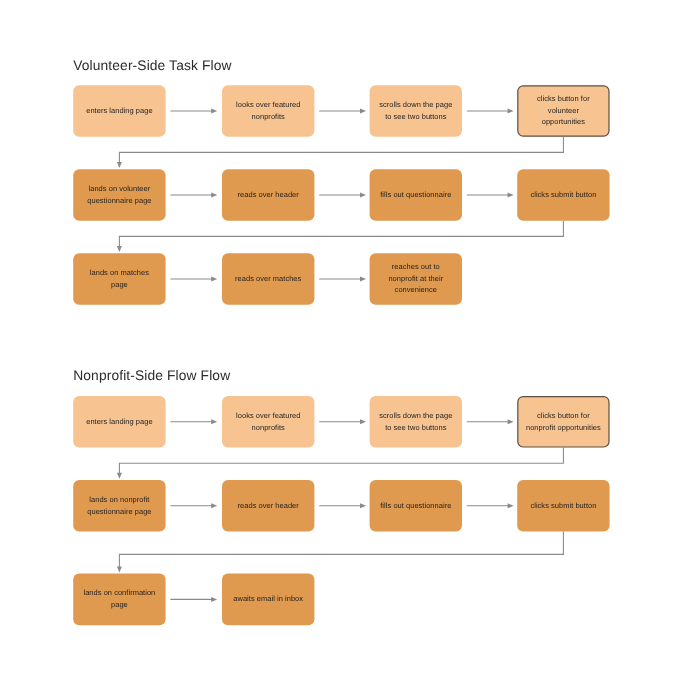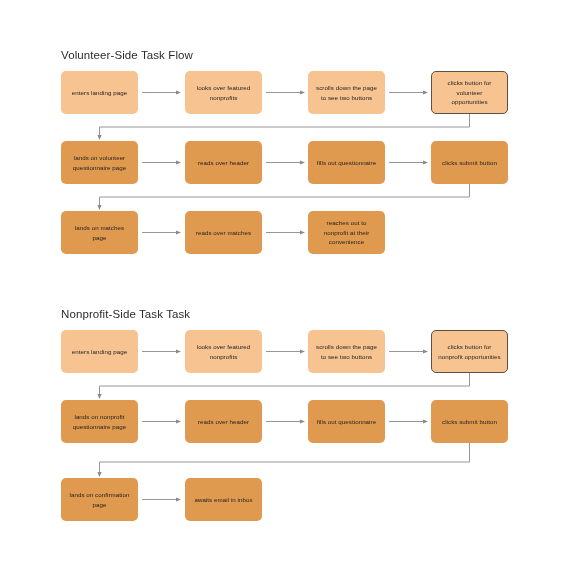--- a/index.html
+++ b/index.html
@@ -116,21 +116,21 @@
   </div>
   <div class="node dark" style="left:185px; top:211px; width:77px; height:43px;">
     <span class="node-label">reads over matches</span>
   </div>
   <div class="node dark" style="left:308px; top:211px; width:77px; height:43px;">
     <span class="node-label">reaches out to
 nonprofit at their
 convenience</span>
   </div>
 
-  <div class="section-title" style="left:61px; top:308px;">Nonprofit-Side Task Task</div>
+  <div class="section-title" style="left:61px; top:308px;">Nonprofit-Side Flow Flow</div>
 
   <div class="node light" style="left:61px; top:330px; width:77px; height:43px;">
     <span class="node-label">enters landing page</span>
   </div>
   <div class="node light" style="left:185px; top:330px; width:77px; height:43px;">
     <span class="node-label">looks over featured
 nonprofits</span>
   </div>
   <div class="node light" style="left:308px; top:330px; width:77px; height:43px;">
     <span class="node-label">scrolls down the page

